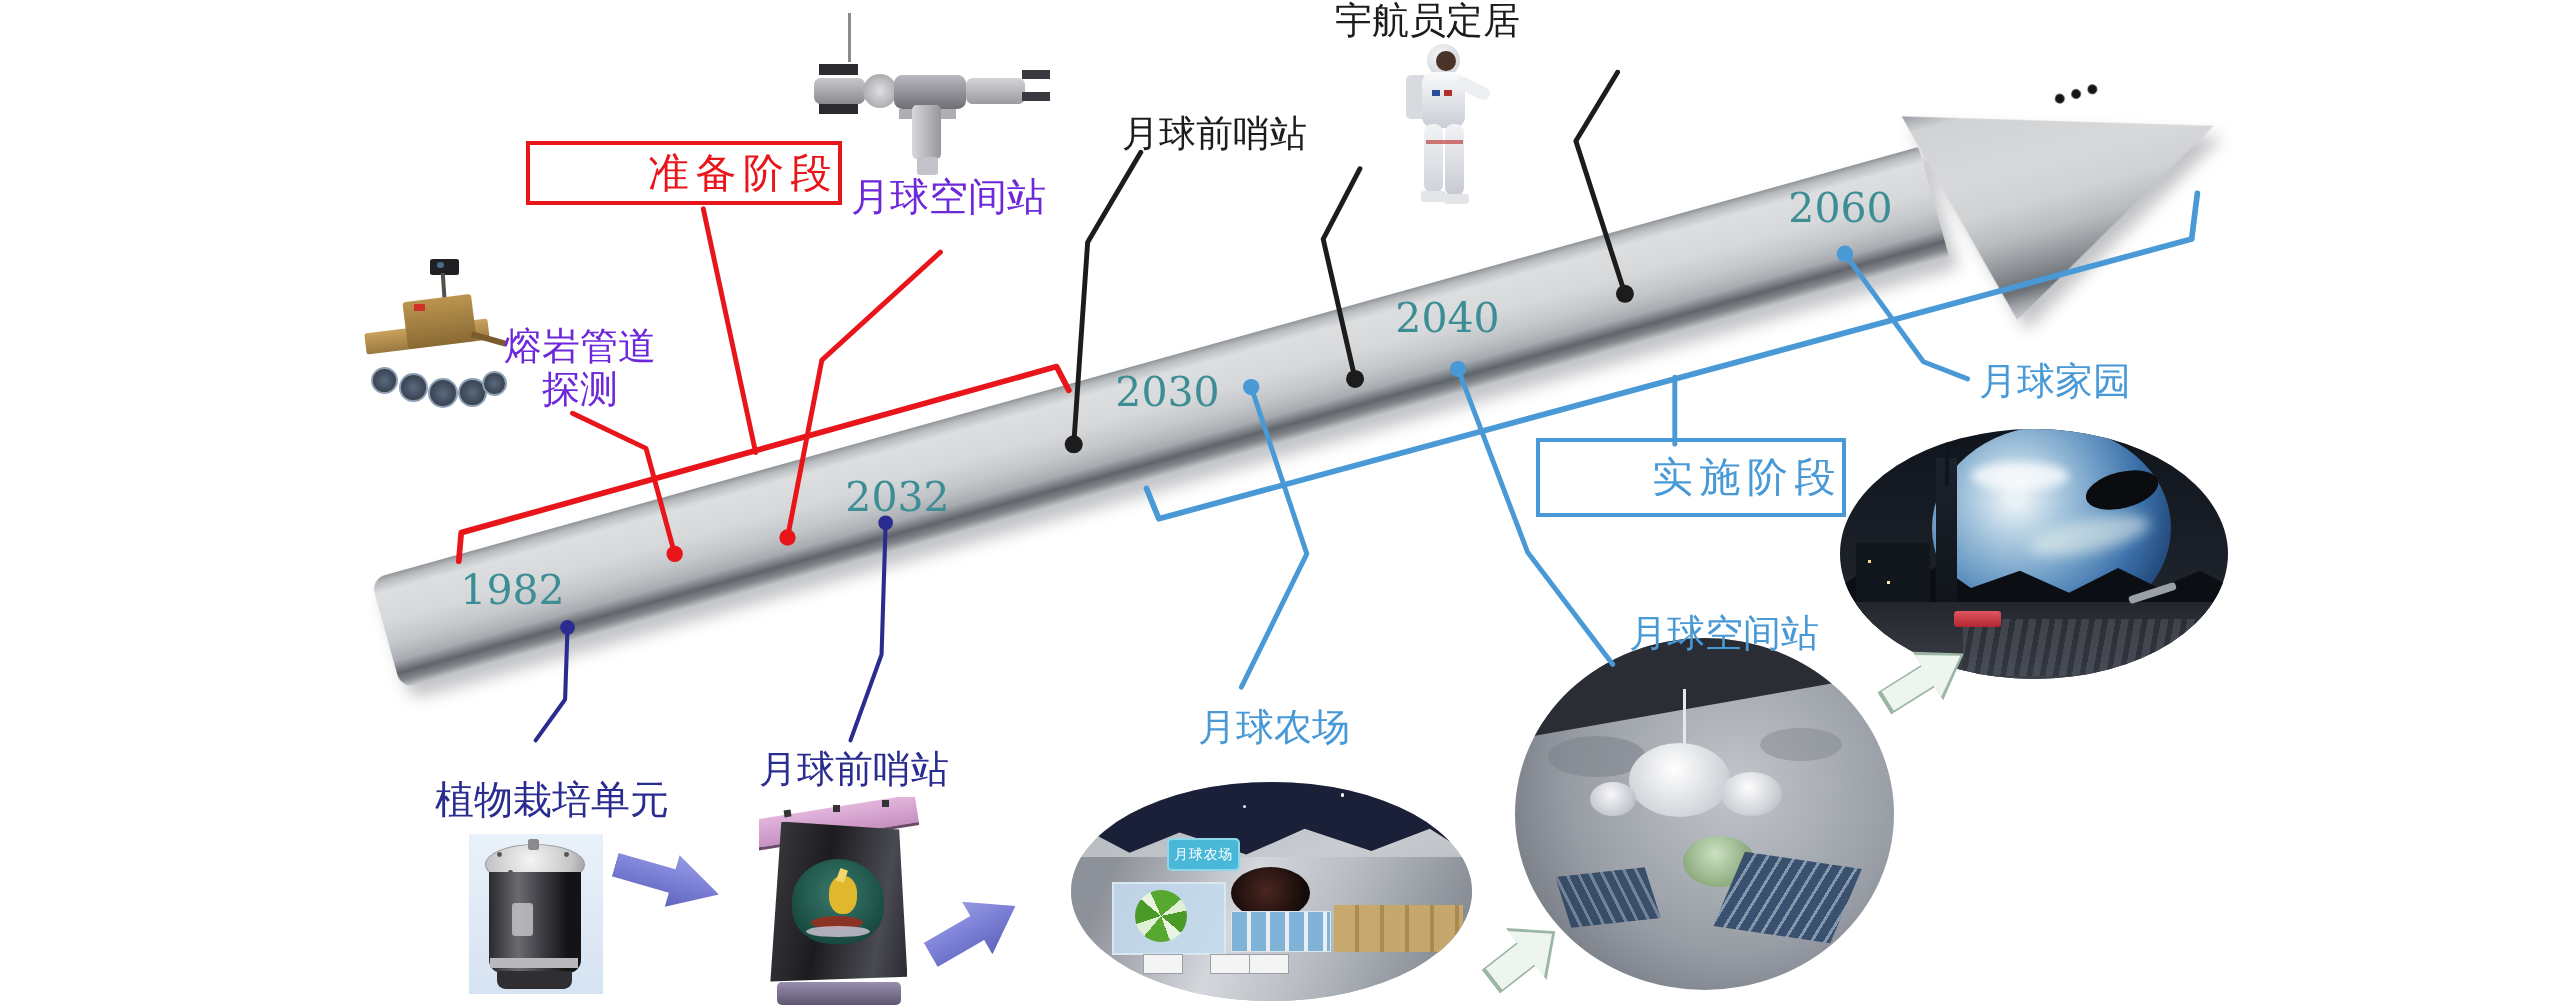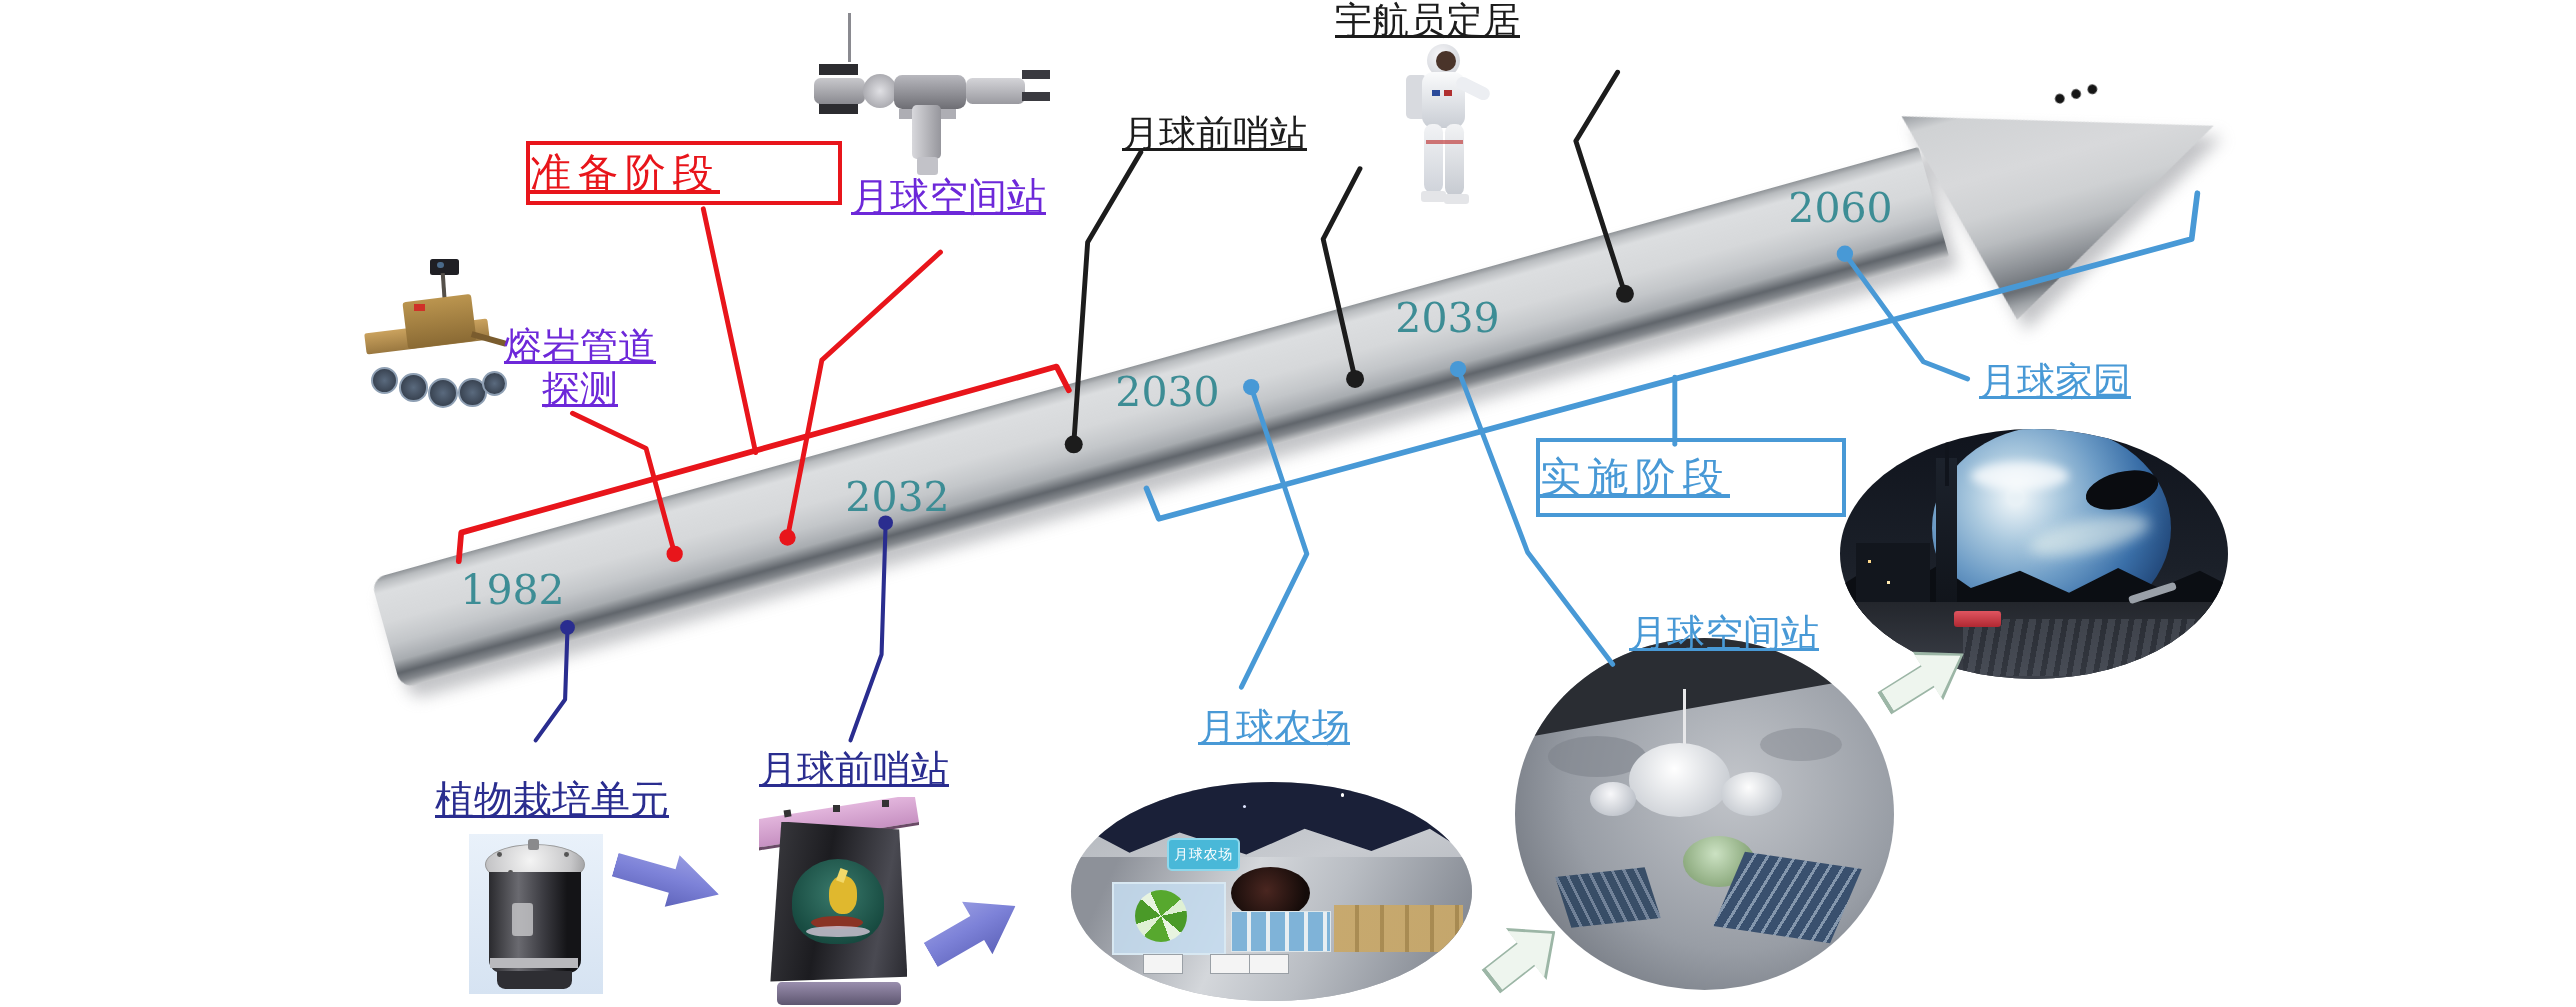--- a/index.html
+++ b/index.html
@@ -16,53 +16,53 @@
                  #c3c6c9 60%,#a8acb0 75%,#60656b 86%,#83878c 93%,#cacbcd 100%);}
   .arrow-head{position:absolute;left:1599px;top:-34px;width:298px;height:227px;
       clip-path:polygon(0 0,100% 41%,19% 100%);
       background:linear-gradient(180deg,#9a9ea3 0%,#d0d2d4 8%,#d8d9db 35%,#cfd1d3 52%,
                  #b9bcbf 65%,#8e9297 78%,#6a6f75 88%,#9fa3a7 94%,#c8c9cb 100%);}
   
   .lbl{position:absolute;text-align:center;line-height:1.12;white-space:nowrap;}
   .red{color:#6d28d9;} .blk{color:#1c1c1c;} .navy{color:#2a2d8f;}
   .blue{color:#4899d6;}
   .year{position:absolute;width:131px;text-align:center;font-size:41px;color:#3d8d95;}
-  .phase-box{position:absolute;display:flex;align-items:center;justify-content:flex-start;
+  .phase-box{position:absolute;display:flex;align-items:center;justify-content:flex-end;
       background:rgba(255,255,255,.0);font-size:41px;letter-spacing:6.5px;}
   .pb-red{border:4.1px solid #e8151b;color:#e8151b;}
   .pb-blue{border:4.1px solid #4899d6;color:#4899d6;}
   
   .photo{position:absolute;overflow:hidden;}
   .round{border-radius:50%;}
   .chip{position:absolute;background:#f4f4f4;border:1.6px solid #9aa0a6;}
   
   .p-arrow{position:absolute;clip-path:polygon(0 30%,55% 30%,55% 6%,100% 50%,55% 94%,55% 70%,0 70%);
       background:linear-gradient(180deg,#9a9ee2 0%,#7d82d8 45%,#5c61b8 100%);}
   
   .w-arrow-o{position:absolute;clip-path:polygon(0 30%,55% 30%,55% 6%,100% 50%,55% 94%,55% 70%,0 70%);
       background:#9cb6a6;}
   .w-arrow-i{position:absolute;inset:4.1px;clip-path:polygon(0 30%,55% 30%,55% 6%,100% 50%,55% 94%,55% 70%,0 70%);
       background:#eef5ee;}
   svg.overlay{position:absolute;left:0;top:0;z-index:30;}
-  .topmost{z-index:40;text-decoration:underline;}
+  .topmost{z-index:40;}
 </style>
 </head>
 <body>
 
 <div class="canvas">
 
   <div class="arrow-wrap">
     <div class="arrow-shaft"></div>
     <div class="arrow-head"></div>
   </div>
 
   <div class="year" style="left:447px;top:566px;">1982</div>
   <div class="year" style="left:832px;top:473px;">2032</div>
   <div class="year" style="left:1102px;top:368px;">2030</div>
-  <div class="year" style="left:1382px;top:294px;">2039</div>
+  <div class="year" style="left:1382px;top:294px;">2040</div>
   <div class="year" style="left:1775px;top:184px;">2060</div>
 
   <div class="abs" style="left:2046px;top:49px;font-size:52px;font-weight:bold;color:#151515;transform:rotate(-16deg);letter-spacing:3.3px;">…</div>
 
   <div class="photo" style="left:358px;top:257px;width:160px;height:155px;">
     <div class="abs" style="left:72px;top:1.6px;width:29px;height:16.4px;background:#1f1f24;border-radius:2.5px;"></div>
     <div class="abs" style="left:79px;top:4.9px;width:6.5px;height:6.5px;background:#4a6a8a;border-radius:50%;"></div>
     <div class="abs" style="left:84px;top:16.4px;width:4.1px;height:36px;background:#55504a;transform:rotate(-4deg);"></div>
     <div class="abs" style="left:6.5px;top:69px;width:124px;height:21px;background:linear-gradient(#caa25e,#9a7840);transform:rotate(-7deg);border-radius:2.5px;"></div>
     <div class="abs" style="left:47px;top:41px;width:69px;height:47px;background:linear-gradient(#bb954f,#8a6a34);transform:rotate(-7deg);border-radius:3.3px;"></div>

